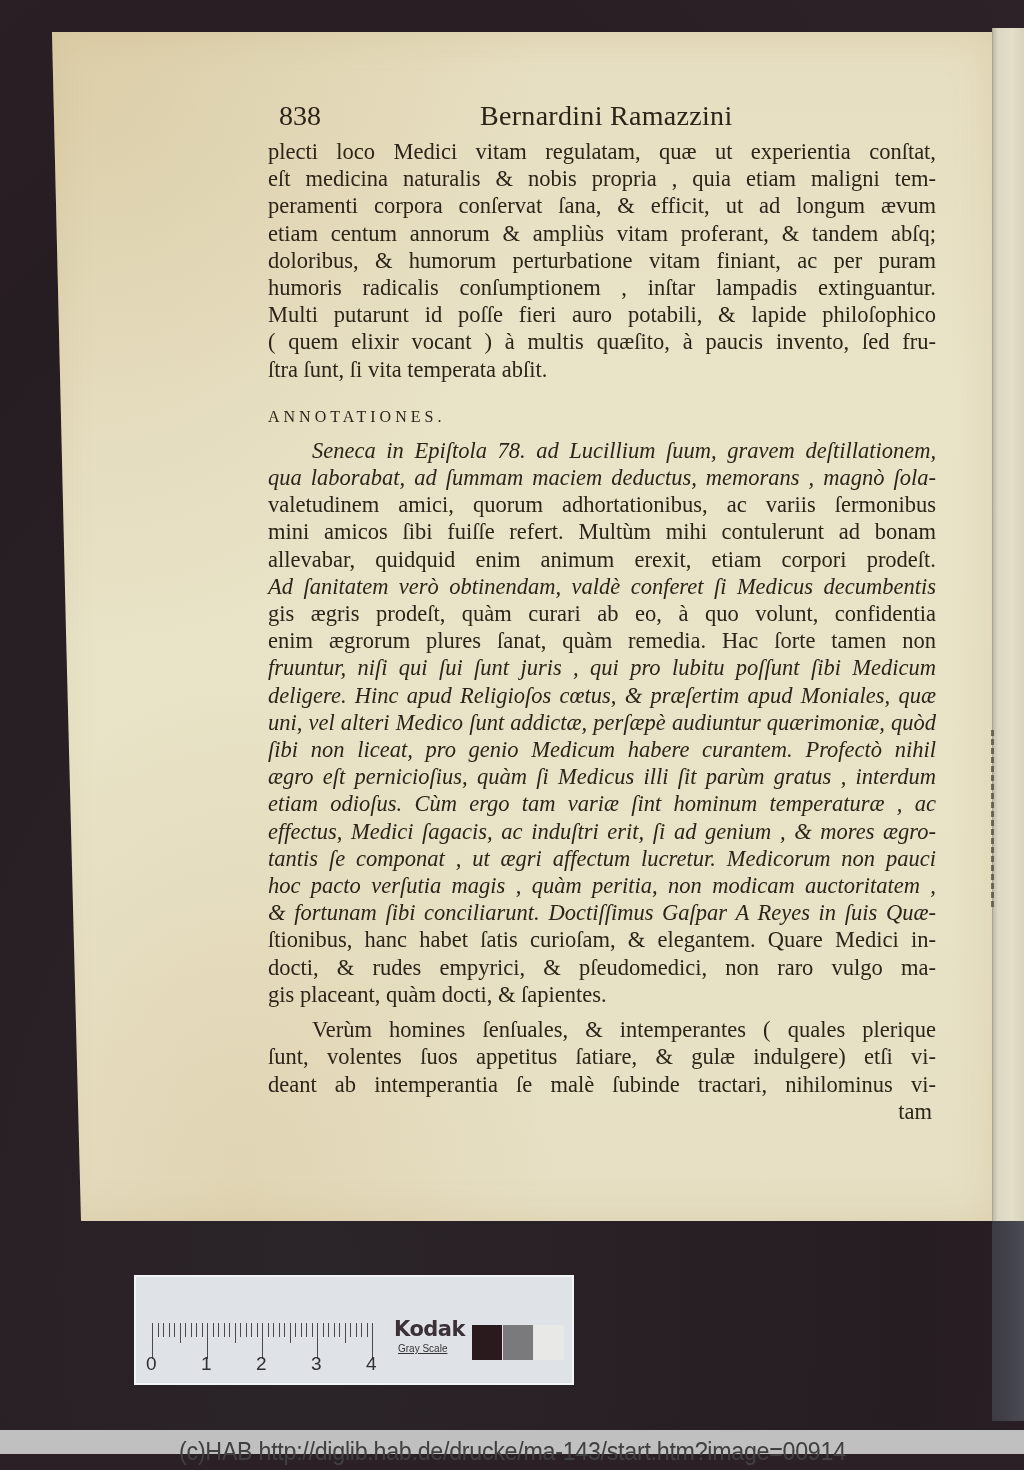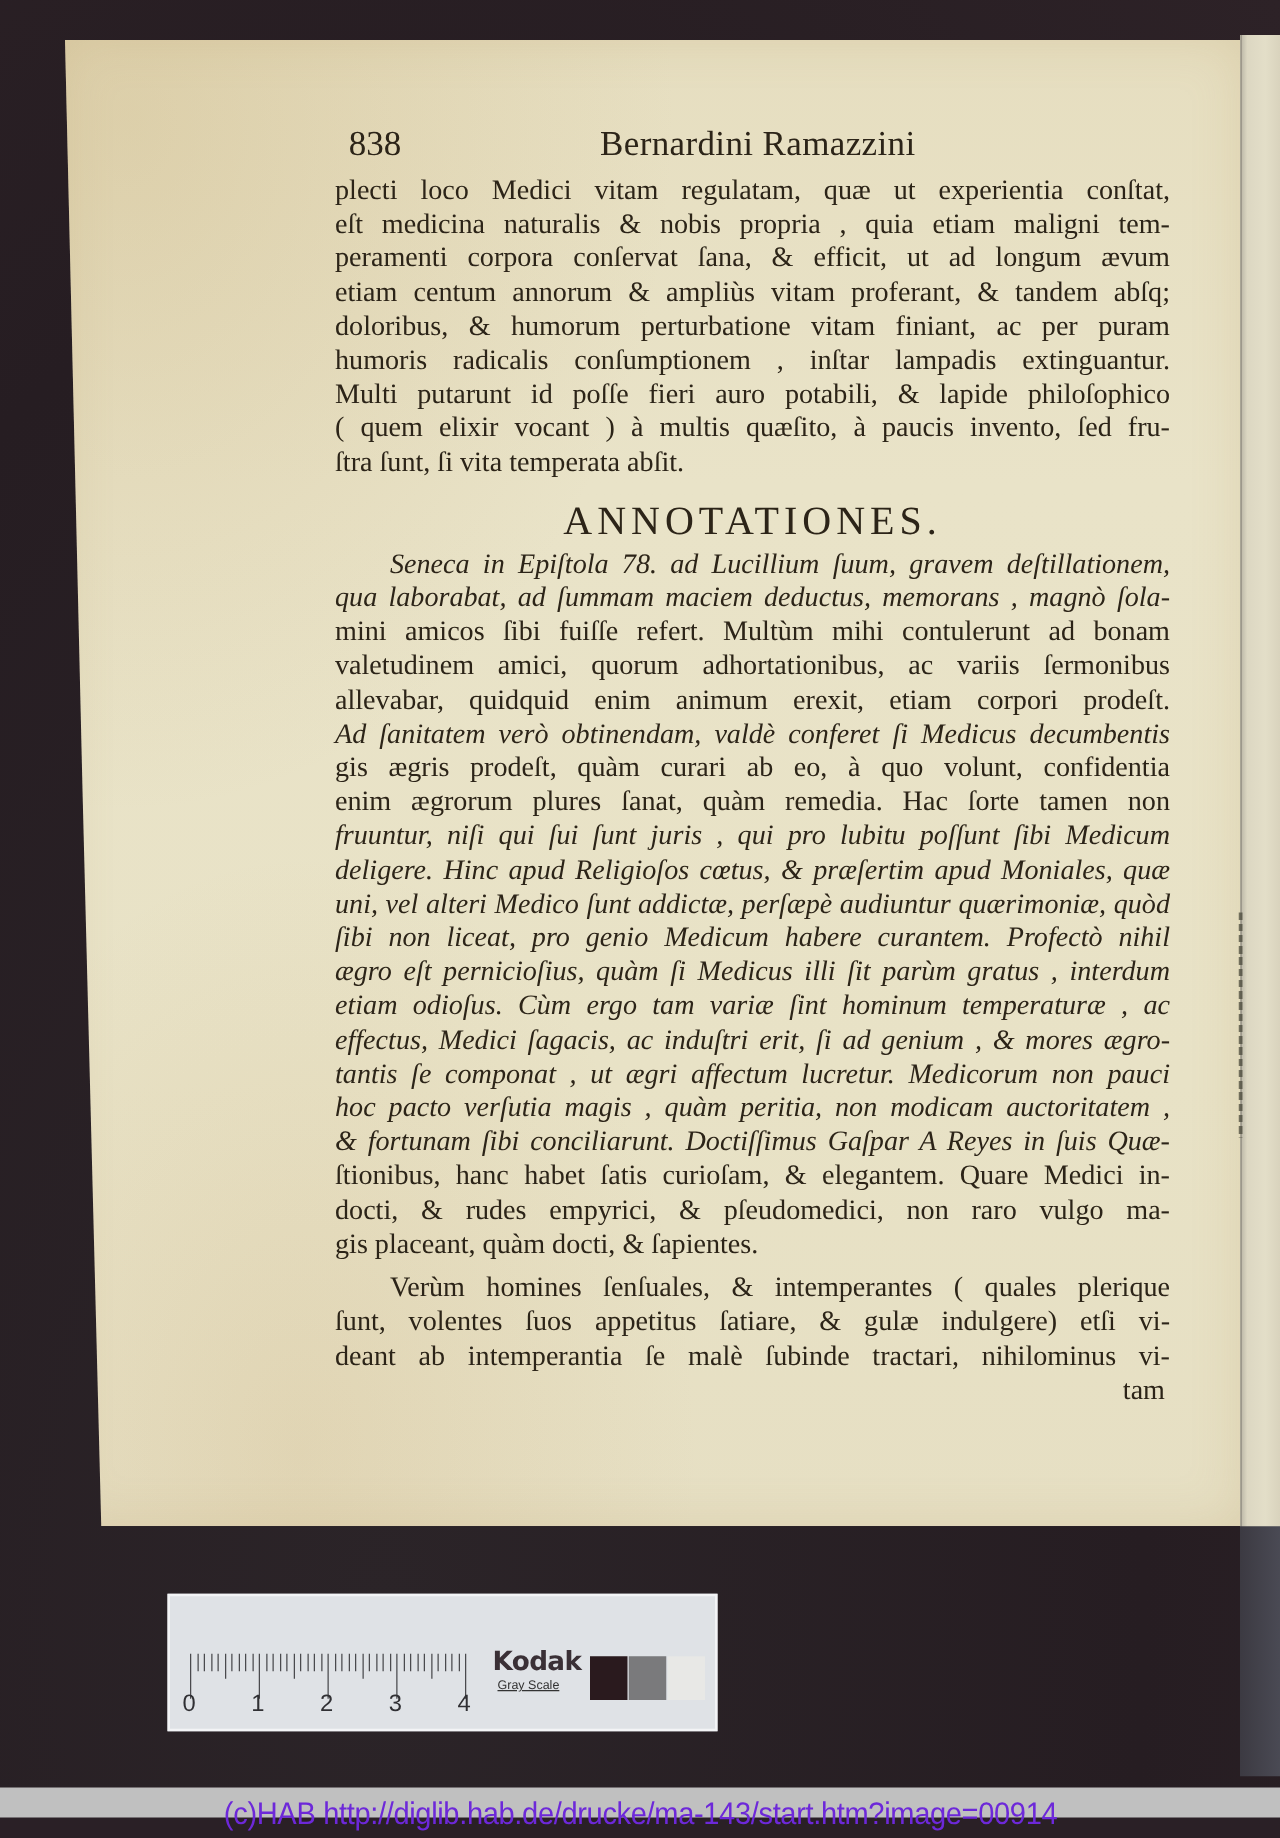--- a/index.html
+++ b/index.html
@@ -54,21 +54,21 @@
     position: absolute; left: -4px; top: 2px; font-size: 28px; margin-left: 15px;
   }
   .running-title {
     position: absolute; left: 212px; top: 2px; font-size: 28px; letter-spacing: 0.3px;
   }
   .line { white-space: nowrap; text-align: justify; text-align-last: justify; display: block; }
   .line.last { text-align-last: left; }
   .indent { padding-left: 44px; }
   .it { font-style: italic; }
   .heading {
-    text-align: center; font-size: 32px; letter-spacing: 4px;
+    font-size: 16px; letter-spacing: 4px;
     margin-top: 20px; margin-bottom: 4px; height: 30px;
   }
   .catchword { text-align: right; display: block; padding-right: 4px; }
   .para-gap { height: 8px; }
 
   .card {
     position: absolute; left: 134px; top: 1275px; width: 440px; height: 110px;
     background: #dfe2e6;
     border: 2px solid #f3f4f6;
     box-sizing: border-box;
@@ -90,21 +90,21 @@
     letter-spacing: -0.5px;
   }
   .kodak-sub {
     position: absolute; left: 262px; top: 66px;
     font-family: "Liberation Sans", sans-serif; font-size: 10px; color: #333; text-decoration: underline;
   }
   .swatch { position: absolute; top: 48px; width: 30px; height: 35px; }
   .footer {
     position: absolute; left: 0; top: 1430px; width: 1024px; height: 24px;
     background: #c0c0c0;
-    font-family: "Liberation Sans", sans-serif; font-size: 25px; color: #6d28d9;
+    font-family: "Liberation Sans", sans-serif; font-size: 25px; color: #404040;
     text-align: center; line-height: 42px;
     transform-origin: center; letter-spacing: -0.3px;
   }
   .footer span { display: inline-block; transform: scaleX(0.93); }
 </style>
 </head>
 <body>
 
 <div class="backdrop"></div>
 <div class="right-strip"></div>
@@ -129,22 +129,22 @@
     <span class="line">Multi putarunt id poſſe fieri auro potabili, &amp; lapide philoſophico</span>
     <span class="line">( quem elixir vocant ) à multis quæſito, à paucis invento, ſed fru-</span>
     <span class="line last">ſtra ſunt, ſi vita temperata abſit.</span>
   </div>
 
   <div class="heading">ANNOTATIONES.</div>
 
   <div>
     <span class="line indent it">Seneca in Epiſtola 78. ad Lucillium ſuum, gravem deſtillationem,</span>
     <span class="line it">qua laborabat, ad ſummam maciem deductus, memorans , magnò ſola-</span>
+    <span class="line">valetudinem amici, quorum adhortationibus, ac variis ſermonibus</span>
     <span class="line">mini amicos ſibi fuiſſe refert.  Multùm mihi contulerunt ad bonam</span>
-    <span class="line">valetudinem amici, quorum adhortationibus, ac variis ſermonibus</span>
     <span class="line">allevabar, quidquid enim animum erexit, etiam corpori prodeſt.</span>
     <span class="line it">Ad ſanitatem verò obtinendam, valdè conferet ſi Medicus decumbentis</span>
     <span class="line">gis ægris prodeſt, quàm curari ab eo, à quo volunt, confidentia</span>
     <span class="line">enim ægrorum plures ſanat, quàm remedia.  Hac ſorte tamen non</span>
     <span class="line it">fruuntur, niſi qui ſui ſunt juris ,  qui pro lubitu poſſunt ſibi Medicum</span>
     <span class="line it">deligere. Hinc apud Religioſos cœtus, &amp; præſertim apud Moniales, quæ</span>
     <span class="line it">uni, vel alteri Medico ſunt addictæ, perſæpè audiuntur quærimoniæ, quòd</span>
     <span class="line it">ſibi non liceat, pro genio Medicum habere curantem.  Profectò nihil</span>
     <span class="line it">ægro eſt pernicioſius, quàm ſi Medicus illi ſit parùm gratus , interdum</span>
     <span class="line it">etiam odioſus.  Cùm ergo tam variæ ſint hominum temperaturæ , ac</span>

